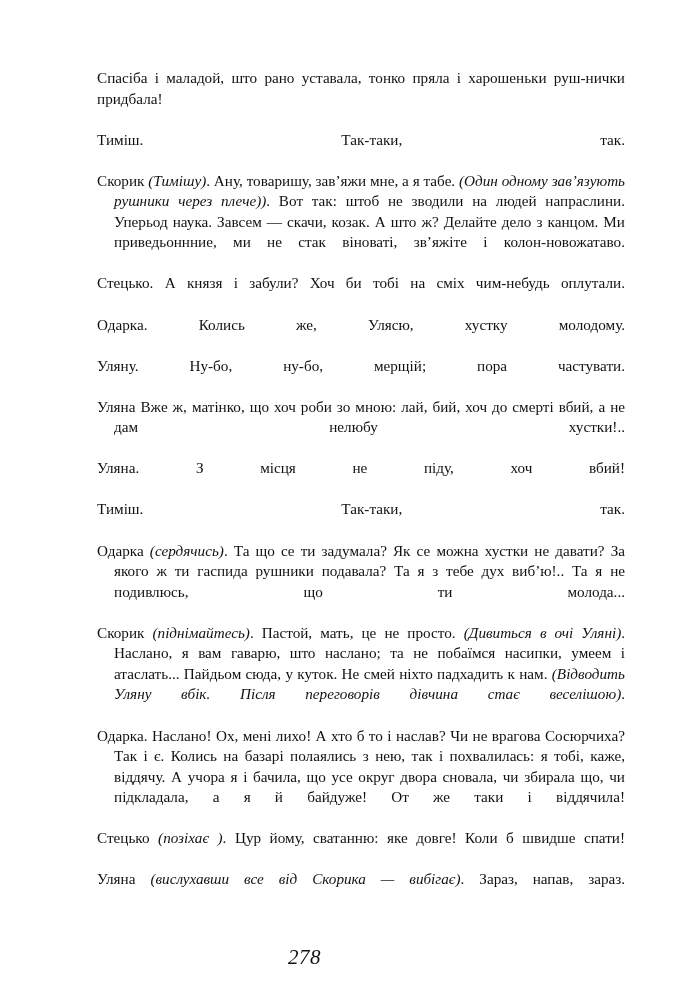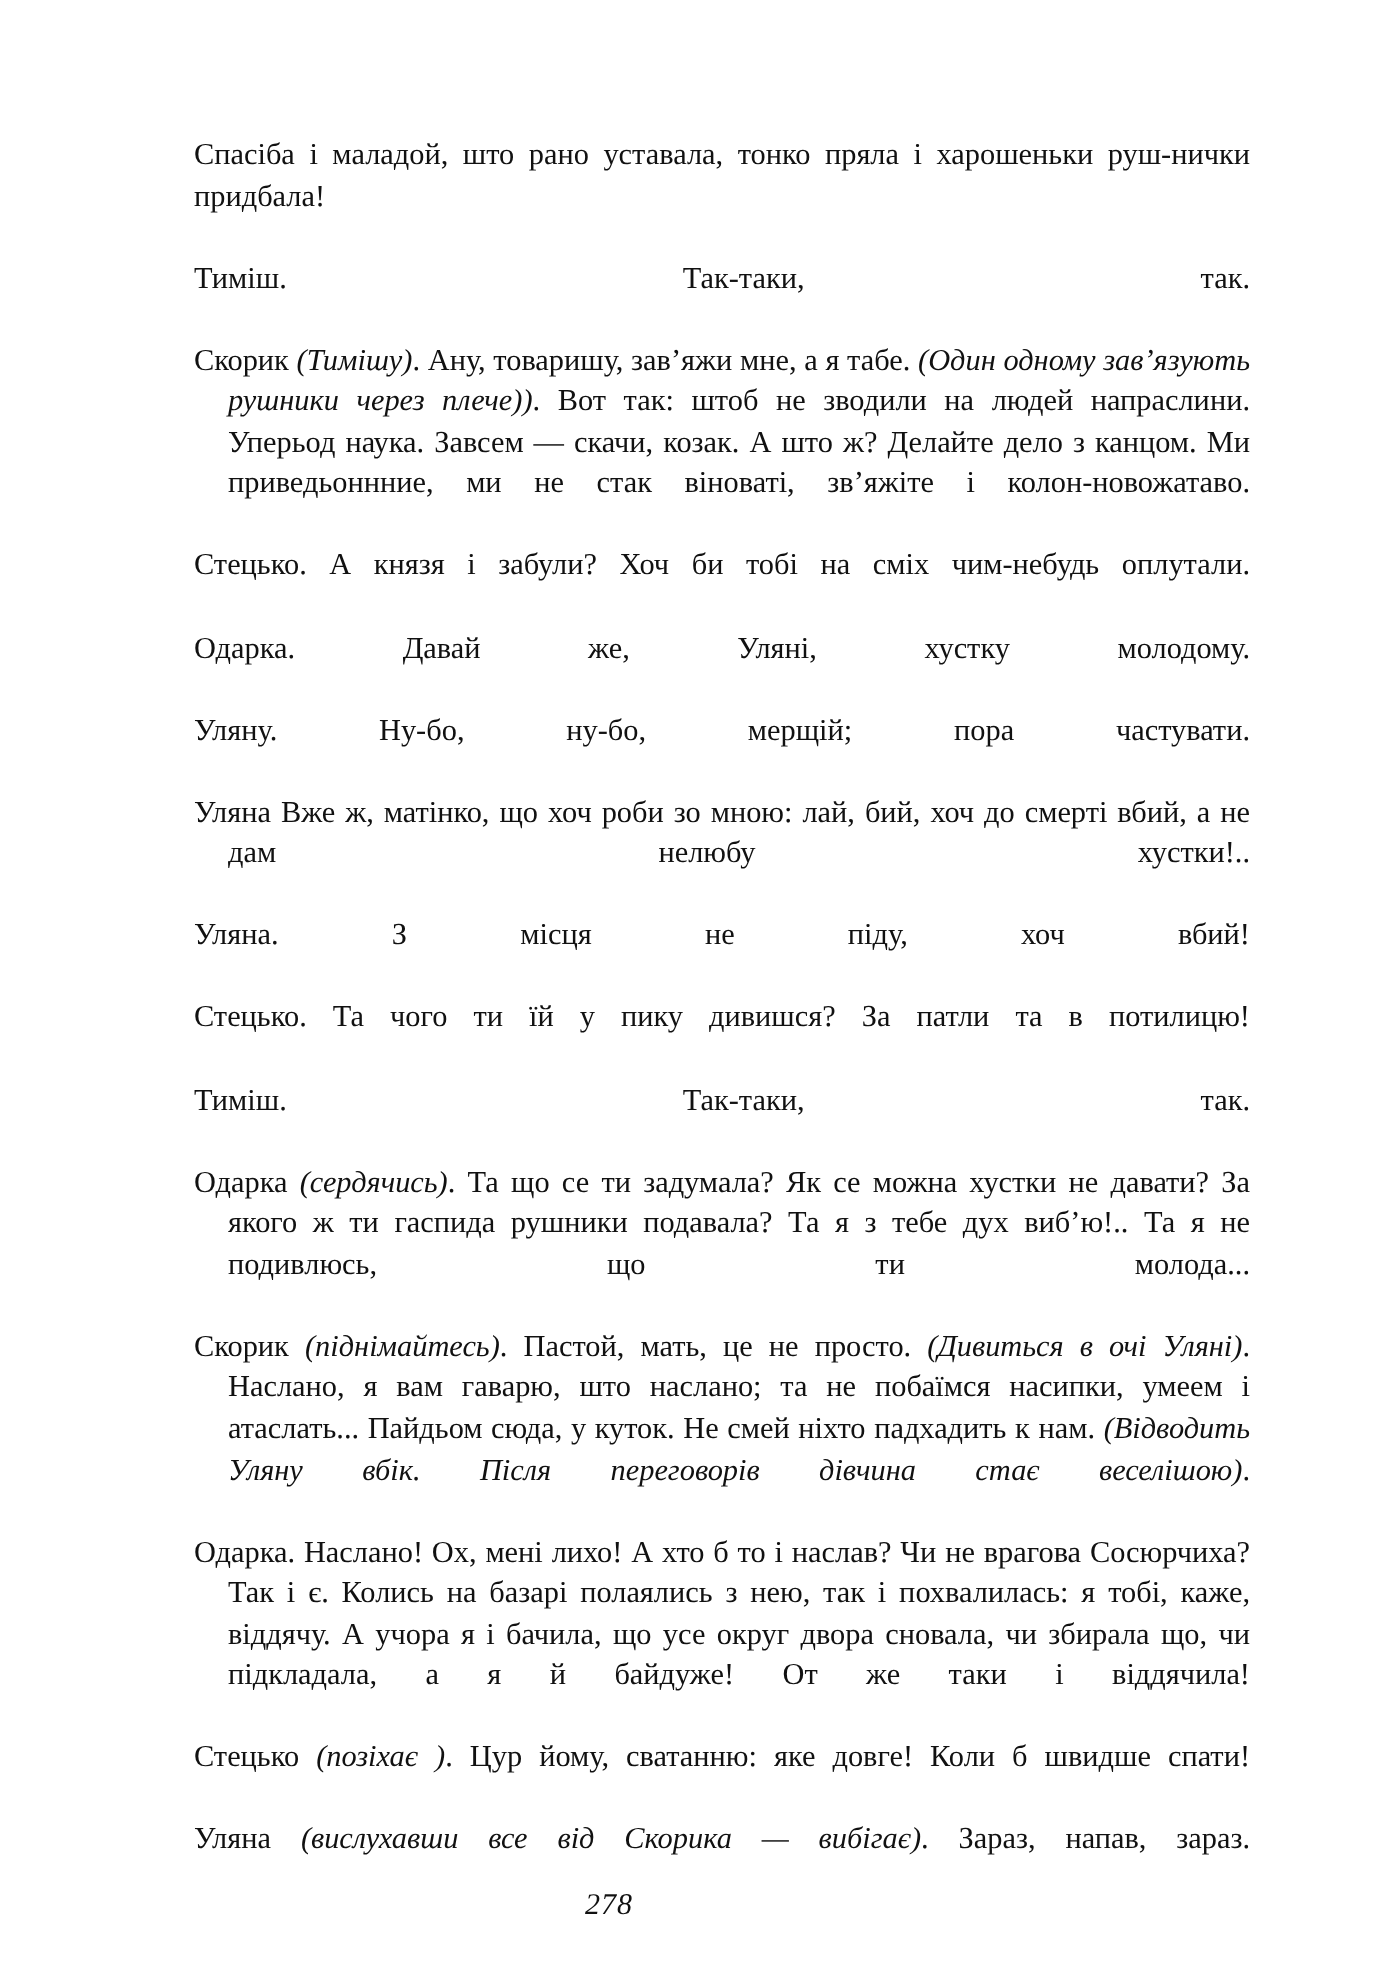--- a/index.html
+++ b/index.html
@@ -54,21 +54,21 @@
   .dir {
     font-style: italic;
   }
 
   .page-number {
     position: absolute;
     left: 0;
     right: 0;
     top: 945px;
     text-align: center;
-    font-size: 15px;
+    font-size: 21px;
     font-style: italic;
     font-weight: normal;
     letter-spacing: 0.5px;
     color: #111111;
   }
 
   
   .text-block p { text-align: justify; }
   .text-block p::after {
     content: "";
@@ -79,25 +79,24 @@
 </head>
 <body>
 
 <div class="page">
 
   <div class="text-block" id="body-text">
       <p class="narr"><span>Спасіба і маладой, што рано уставала, тонко пряла і харошеньки руш-нички придбала!</span></p>
       <p class="speech"><span class="spk">Тиміш</span><span>. Так-таки, так.</span></p>
       <p class="speech"><span class="spk">Скорик</span><span> </span><span class="dir">(Тимішу)</span><span>. Ану, товаришу, зав’яжи мне, а я табе. </span><span class="dir">(Один одному зав’язують рушники через плече))</span><span>. Вот так: штоб не зводили на людей напраслини. Уперьод наука. Завсем — скачи, козак. А што ж? Делайте дело з канцом. Ми приведьоннние, ми не стак віноваті, зв’яжіте і колон-новожатаво.</span></p>
       <p class="speech"><span class="spk">Стецько</span><span>. А князя і забули? Хоч би тобі на сміх чим-небудь оплутали.</span></p>
-      <p class="speech"><span class="spk">Одарка</span><span>. Давай же, Уляні, хустку молодому.</span></p>
+      <p class="speech"><span class="spk">Одарка</span><span>. Колись же, Улясю, хустку молодому.</span></p>
       <p class="speech"><span class="spk">Уляну</span><span>. Ну-бо, ну-бо, мерщій; пора частувати.</span></p>
       <p class="speech"><span class="spk">Уляна</span><span> Вже ж, матінко, що хоч роби зо мною: лай, бий, хоч до смерті вбий, а не дам нелюбу хустки!..</span></p>
       <p class="speech"><span class="spk">Уляна</span><span>. З місця не піду, хоч вбий!</span></p>
-      <p class="speech"><span class="spk">Стецько</span><span>. Та чого ти їй у пику дивишся? За патли та в потилицю!</span></p>
       <p class="speech"><span class="spk">Тиміш</span><span>. Так-таки, так.</span></p>
       <p class="speech"><span class="spk">Одарка</span><span> </span><span class="dir">(сердячись)</span><span>. Та що се ти задумала? Як се можна хустки не давати? За якого ж ти гаспида рушники подавала? Та я з тебе дух виб’ю!.. Та я не подивлюсь, що ти молода...</span></p>
       <p class="speech"><span class="spk">Скорик</span><span> </span><span class="dir">(піднімайтесь)</span><span>. Пастой, мать, це не просто. </span><span class="dir">(Дивиться в очі Уляні)</span><span>. Наслано, я вам гаварю, што наслано; та не побаїмся насипки, умеем і атаслать... Пайдьом сюда, у куток. Не смей ніхто падхадить к нам. </span><span class="dir">(Відводить Уляну вбік. Після переговорів дівчина стає веселішою)</span><span>.</span></p>
       <p class="speech"><span class="spk">Одарка</span><span>. Наслано! Ох, мені лихо! А хто б то і наслав? Чи не врагова Сосюрчиха? Так і є. Колись на базарі полаялись з нею, так і похвалилась: я тобі, каже, віддячу. А учора я і бачила, що усе округ двора сновала, чи збирала що, чи підкладала, а я й байдуже! От же таки і віддячила!</span></p>
       <p class="speech"><span class="spk">Стецько</span><span> </span><span class="dir">(позіхає )</span><span>. Цур йому, сватанню: яке довге! Коли б швидше спати!</span></p>
       <p class="speech"><span class="spk">Уляна</span><span> </span><span class="dir">(вислухавши все від Скорика — вибігає)</span><span>. Зараз, напав, зараз.</span></p>
     </div>
 
   <div class="page-number">278</div>
 

